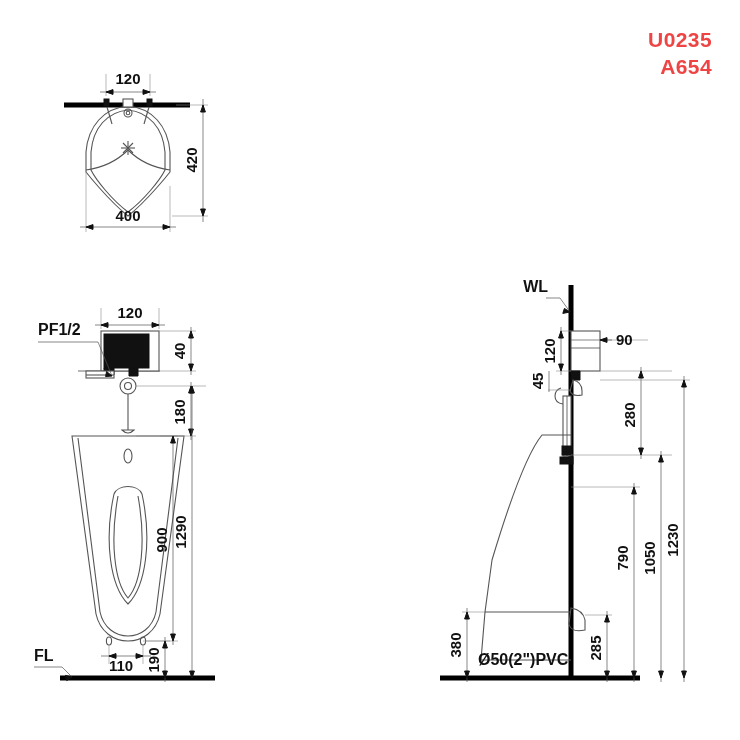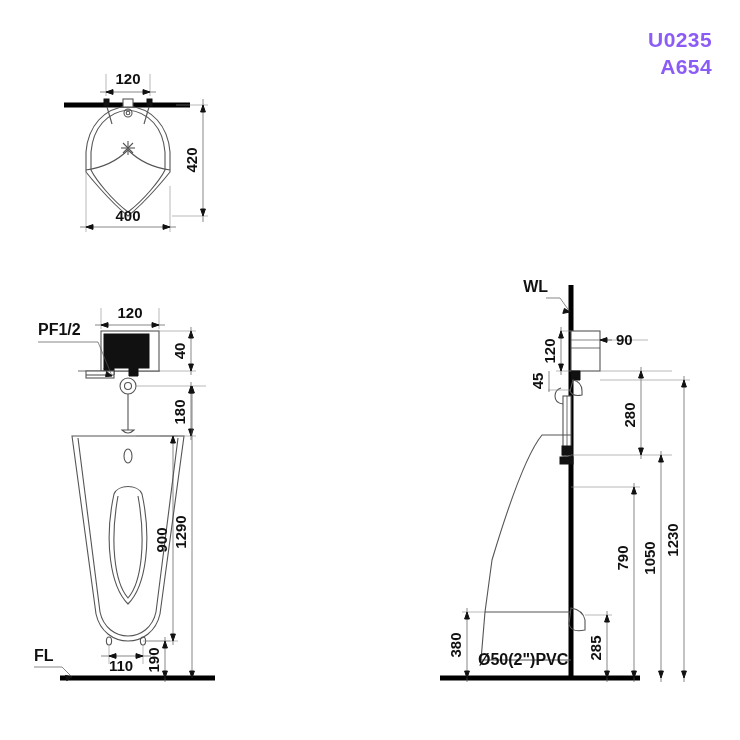--- a/index.html
+++ b/index.html
@@ -10,21 +10,21 @@
     overflow:hidden;
     position:relative;
   }
   #sheet{position:absolute;left:0;top:0;width:740px;height:740px;}
   .title-block{
     position:absolute;right:28px;top:26px;
     text-align:right;
     line-height:1.30;
   }
   .title-block div{
-    font-size:21px;font-weight:bold;color:#8b5cf6;
+    font-size:21px;font-weight:bold;color:#ef4444;
     letter-spacing:0.4px;
   }
   svg{position:absolute;left:0;top:0;}
   text{font-family:"Liberation Sans",sans-serif;fill:#111111;}
   .dim{font-size:15px;font-weight:bold;}
   .lbl{font-size:16px;font-weight:bold;}
   .thin{stroke:#4a4a4a;stroke-width:0.8;fill:none;}
   .obj{stroke:#555555;stroke-width:1.1;fill:none;}
   .dimline{stroke:#555555;stroke-width:0.7;fill:none;}
   .ext{stroke:#8a8a8a;stroke-width:0.6;fill:none;}

